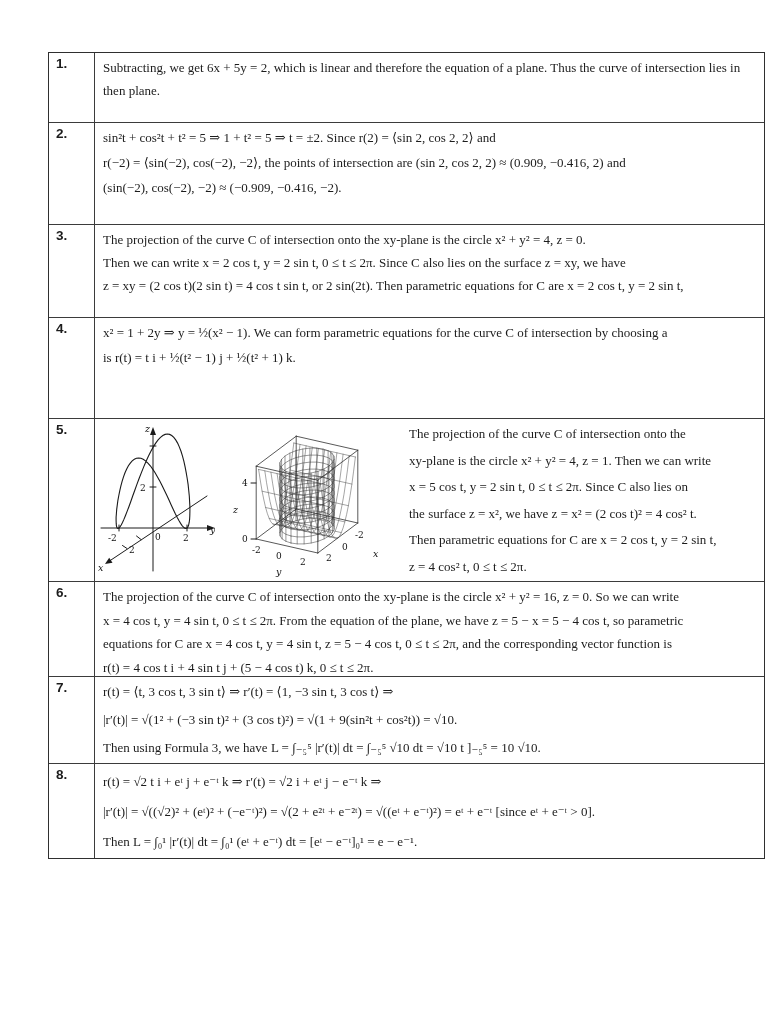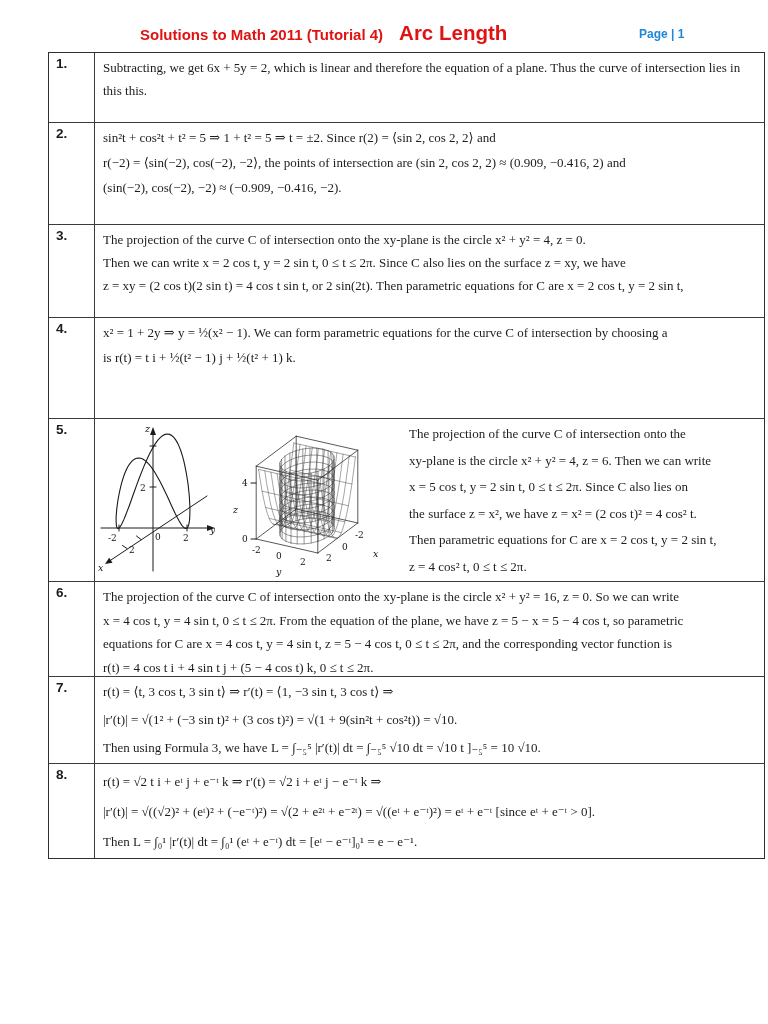--- a/index.html
+++ b/index.html
@@ -32,35 +32,28 @@
   .fig2{position:absolute;left:136px;top:2px;}
   .axl{font:italic 9.5px "DejaVu Serif",serif;fill:#111;}
   .tkl{font:9px "DejaVu Serif",serif;fill:#111;}
   svg line,svg path,svg polyline{stroke-linecap:round;}
 </style>
 </head>
 <body>
 
 <div class="page">
 
-  <div class="hdr">
-    <div class="hdr-title-group">
-      <span class="hdr-title">Solutions to Math 2011 (Tutorial 4)</span>
-      <span class="hdr-sub">Arc Length</span>
-    </div>
-    <span class="hdr-page">Page | 1</span>
-  </div>
 
   <div class="tbl">
 
     <div class="row r1">
       <div class="num">1.</div>
       <div class="cell">
         <div class="line">Subtracting, we get 6x + 5y = 2, which is linear and therefore the equation of a plane.  Thus the curve of intersection lies in</div>
-        <div class="line">this this.</div>
+        <div class="line">then plane.</div>
       </div>
     </div>
 
     <div class="row r2">
       <div class="num">2.</div>
       <div class="cell">
         <div class="line">sin²t + cos²t + t² = 5   ⇒   1 + t² = 5   ⇒   t = ±2. Since r(2) = ⟨sin 2, cos 2, 2⟩ and</div>
         <div class="line">r(−2) = ⟨sin(−2), cos(−2), −2⟩, the points of intersection are (sin 2, cos 2, 2) ≈ (0.909, −0.416, 2) and</div>
         <div class="line">(sin(−2), cos(−2), −2) ≈ (−0.909, −0.416, −2).</div>
       </div>
@@ -125,21 +118,21 @@
           <text class="tkl" x="69" y="144">2</text>
           <text class="axl" x="45" y="154">y</text>
           <text class="tkl" x="95" y="140">2</text>
           <text class="tkl" x="111" y="129">0</text>
           <text class="tkl" x="124" y="117">-2</text>
           <text class="axl" x="142" y="136">x</text>
         </svg>
 
         <div class="r5text">
           <div class="line">The projection of the curve C of intersection onto the</div>
-          <div class="line">xy-plane is the circle x² + y² = 4, z = 6. Then we can write</div>
+          <div class="line">xy-plane is the circle x² + y² = 4, z = 1. Then we can write</div>
           <div class="line">x = 5 cos t,  y = 2 sin t,  0 ≤ t ≤ 2π. Since C also lies on</div>
           <div class="line">the surface z = x², we have z = x² = (2 cos t)² = 4 cos² t.</div>
           <div class="line">Then parametric equations for C are x = 2 cos t,  y = 2 sin t,</div>
           <div class="line">z = 4 cos² t,  0 ≤ t ≤ 2π.</div>
         </div>
       </div>
     </div>
 
     <div class="row r6">
       <div class="num">6.</div>

